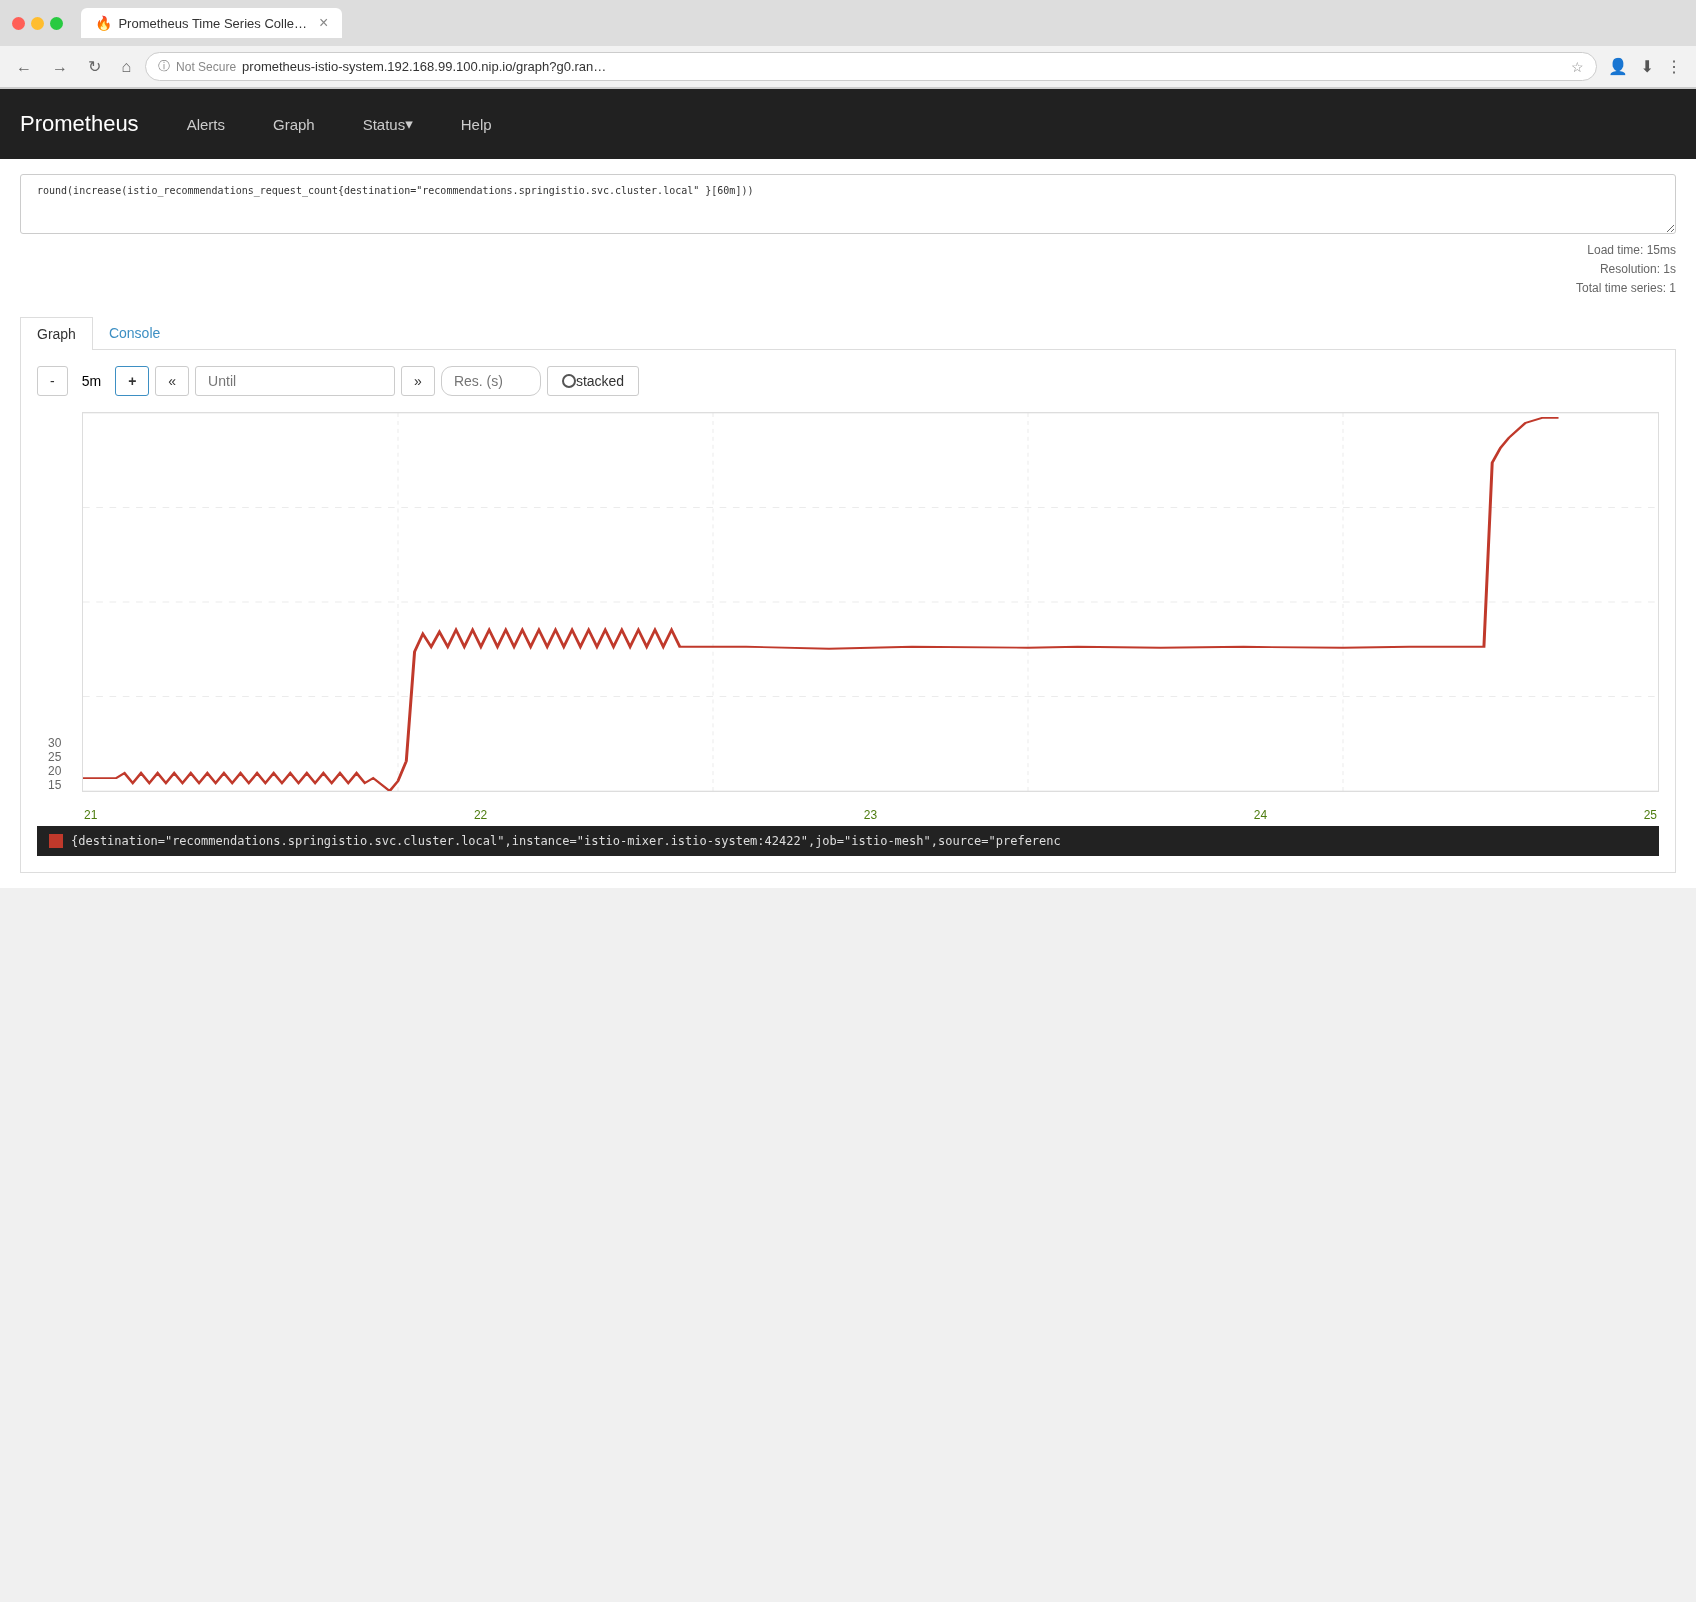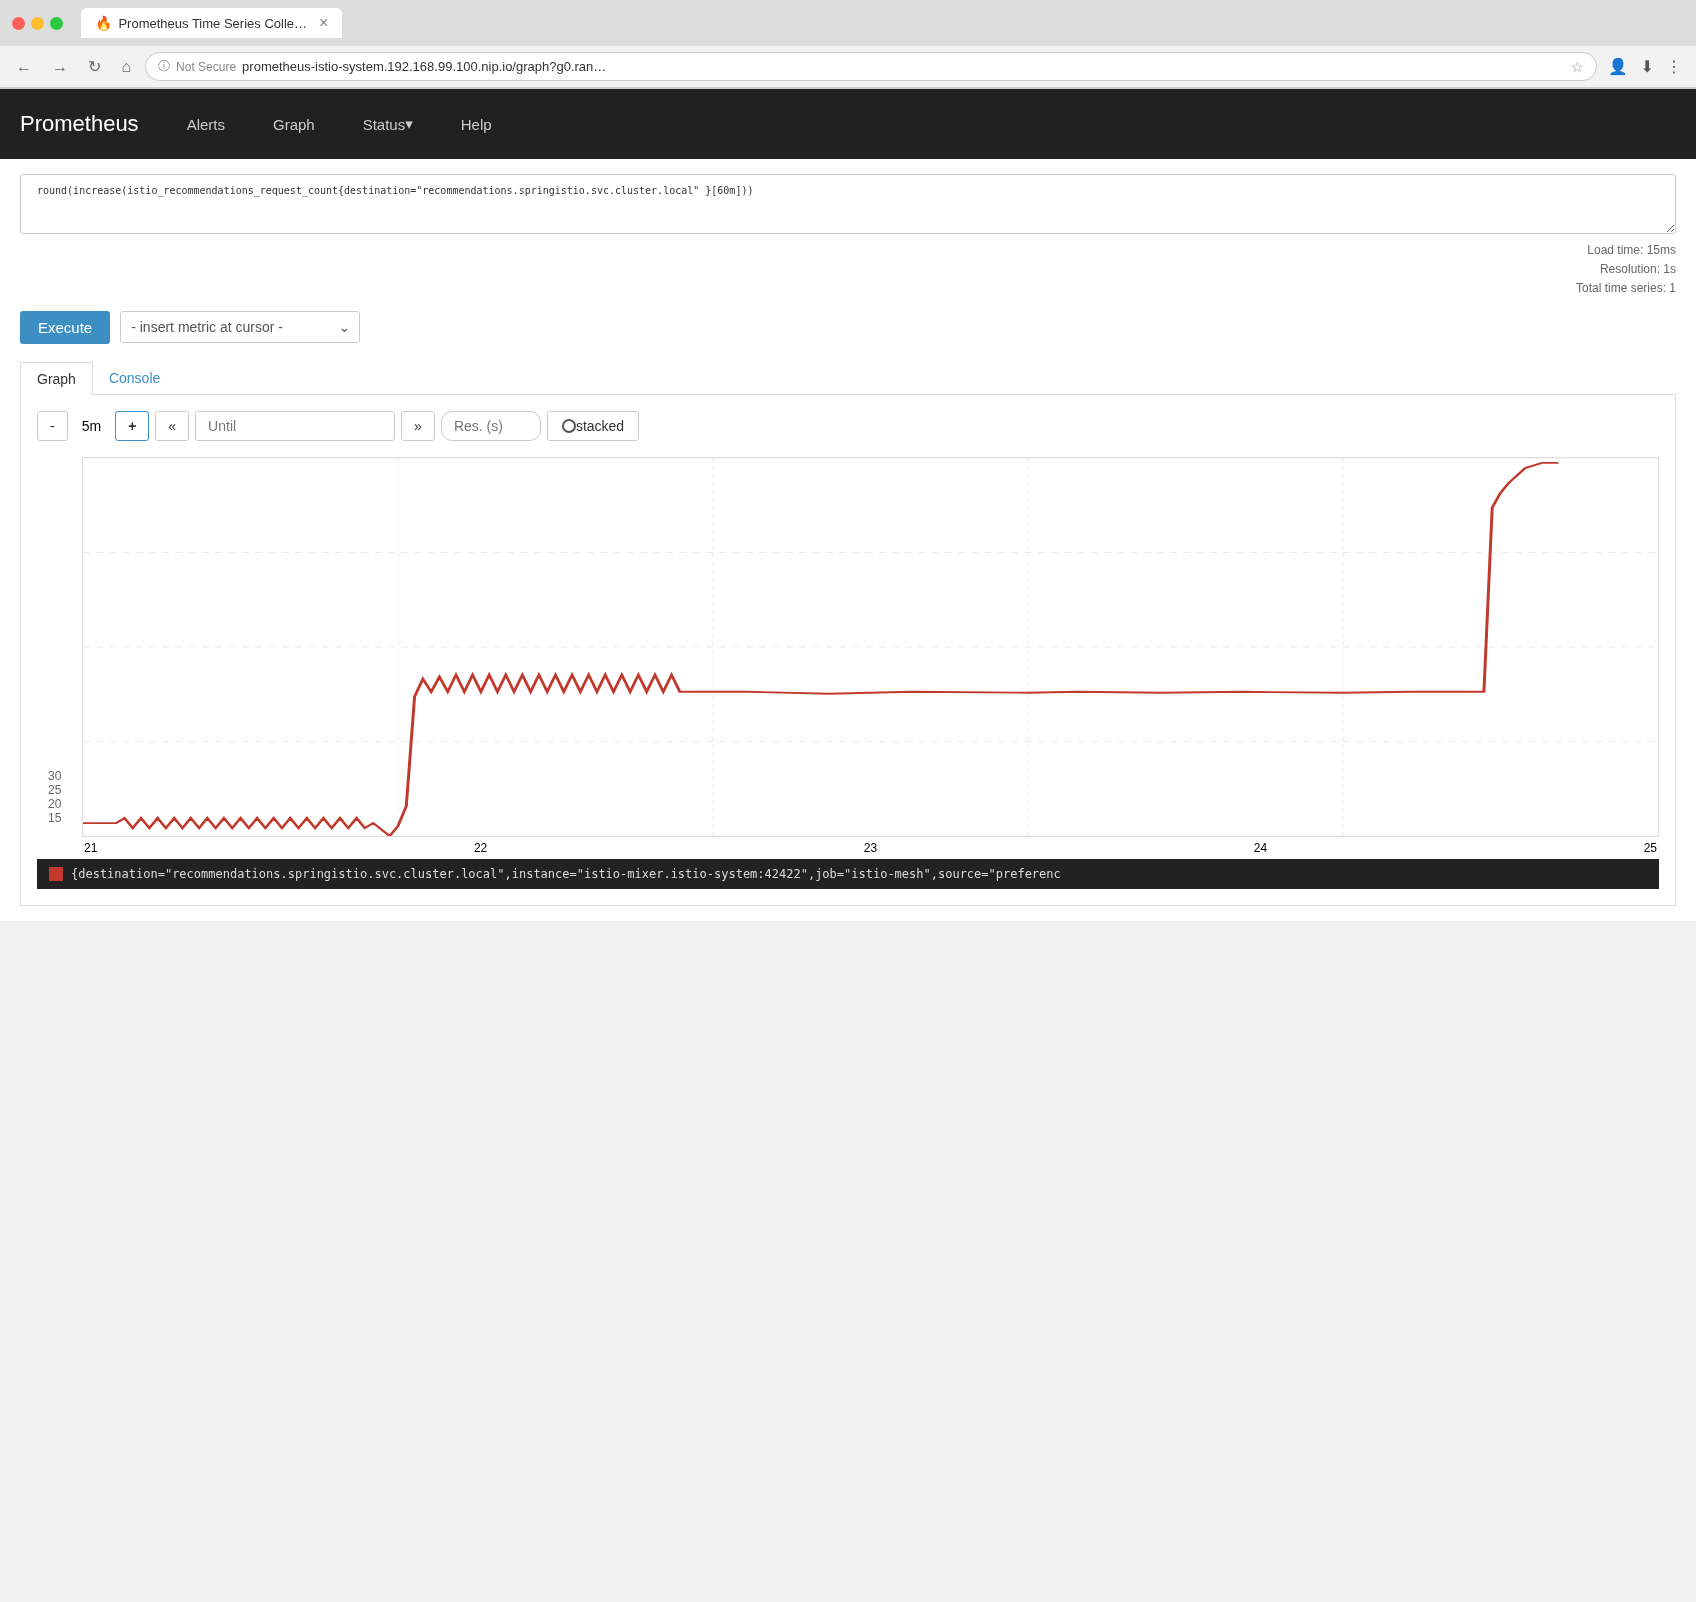--- a/index.html
+++ b/index.html
@@ -59,21 +59,21 @@
     .ctrl-btn.highlighted { border-color: #3d8fc3; background: white; color: #333; font-weight: bold; }
     .time-input { border: 1px solid #ccc; border-radius: 3px; padding: 6px 12px; font-size: 14px; color: #999; width: 200px; }
     .res-input { border: 1px solid #ccc; border-radius: 11px; padding: 6px 12px; font-size: 14px; color: #999; width: 100px; }
     .stacked-btn { border: 1px solid #ccc; background: white; padding: 6px 14px; border-radius: 3px; font-size: 14px; cursor: pointer; color: #333; display: flex; align-items: center; }
     .stacked-btn .circle-icon { width: 14px; height: 14px; border: 2px solid #555; border-radius: 50%; display: inline-block; }
 
     
     .chart-wrapper { position: relative; padding-left: 45px; }
     .chart-y-axis { position: absolute; left: 11px; top: 0; bottom: 30px; display: flex; flex-direction: column; justify-content: flex-end; align-items: flex-end; padding-right: 6px; font-size: 12px; color: #666; }
     .chart-svg { width: 100%; border: 1px solid #ddd; border-top: 1px solid #ddd; display: block; }
-    .chart-x-axis { display: flex; justify-content: space-between; margin-top: 4px; font-size: 12px; color: #000000; padding: 0 2px; text-align: center; }
+    .chart-x-axis { display: flex; justify-content: space-between; margin-top: 16px; font-size: 12px; color: #4d7c0f; padding: 0 2px; text-align: center; }
 
     
     .legend { background: #222; color: #ddd; padding: 8px 12px; font-size: 12px; font-family: monospace; margin-top: 4px; display: flex; align-items: center; gap: 8px; }
     .legend-color { width: 14px; height: 14px; background: #c0392b; flex-shrink: 0; }
   </style>
 </head>
 <body>
 
 <div class="browser-chrome">
   <div class="browser-titlebar">
@@ -125,28 +125,20 @@
   <div>
     <textarea class="query-box" style="color: rgb(51, 51, 51); border-color: rgb(204, 204, 204);" spellcheck="false">round(increase(istio_recommendations_request_count{destination="recommendations.springistio.svc.cluster.local" }[60m]))</textarea>
     
     <div class="query-meta">
       <div>Load time: 15ms</div>
       <div>Resolution: 1s</div>
       <div>Total time series: 1</div>
     </div>
   </div>
 
-  <div class="controls-row">
-    <button class="execute-btn">Execute</button>
-    <div class="select-wrapper">
-      <select class="metric-select">
-        <option>- insert metric at cursor -</option>
-      </select>
-    </div>
-  </div>
 
   <div class="tabs">
     <div class="tab active">Graph</div>
     <div class="tab active-console">Console</div>
   </div>
 
   <div class="graph-panel">
 
     <div class="graph-controls">
       <button class="ctrl-btn">-</button>

